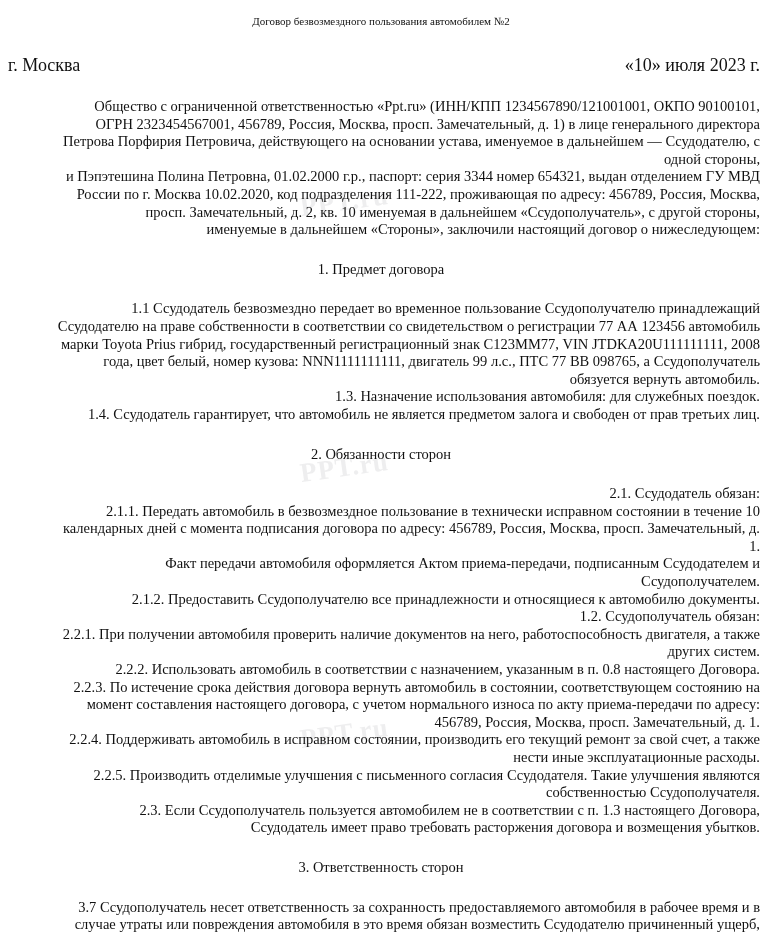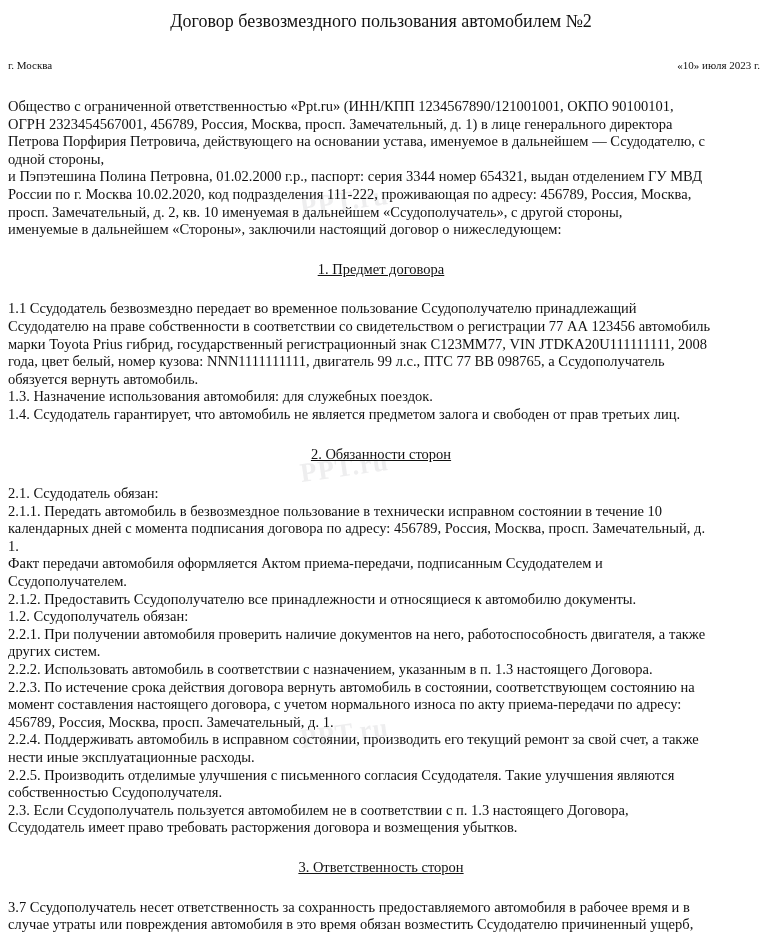--- a/index.html
+++ b/index.html
@@ -43,51 +43,50 @@
   .wm-3 { left: 300px; top: 186px; }
 
   .content {
     position: relative;
     z-index: 2;
     padding: 0 6px 0 8px;
   }
 
   .doc-title {
     text-align: center;
-    font-size: 18px;
+    font-size: 11px;
     line-height: 18px;
     margin: 12px 0 0 0;
     padding-right: 10px;
   }
 
   .meta-row {
     display: flex;
     justify-content: space-between;
     align-items: baseline;
-    font-size: 11px;
+    font-size: 18px;
     line-height: 18px;
     margin-top: 26px;
     padding-right: 4px;
   }
 
   .para {
     font-size: 14.5px;
     line-height: 17.6px;
-    text-align: left;
+    text-align: right;
     margin: 0;
     padding-right: 4px;
   }
 
   .section-heading {
     text-align: center;
     font-size: 14.5px;
     line-height: 17.6px;
     margin: 22px 0 22px 0;
     padding-right: 10px;
-    text-decoration: underline;
   }
 
   .block { margin: 0; padding: 0; }
 </style>
 </head>
 <body>
 
 <div class="page">
 
   <div class="watermark wm-3">PPT.ru</div>
@@ -130,21 +129,21 @@
       <div class="para">2.1. Ссудодатель обязан:</div>
       <div class="para">2.1.1. Передать автомобиль в безвозмездное пользование в технически исправном состоянии в течение 10</div>
       <div class="para">календарных дней с момента подписания договора по адресу: 456789, Россия, Москва, просп. Замечательный, д.</div>
       <div class="para">1.</div>
       <div class="para">Факт передачи автомобиля оформляется Актом приема-передачи, подписанным Ссудодателем и</div>
       <div class="para">Ссудополучателем.</div>
       <div class="para">2.1.2. Предоставить Ссудополучателю все принадлежности и относящиеся к автомобилю документы.</div>
       <div class="para">1.2. Ссудополучатель обязан:</div>
       <div class="para">2.2.1. При получении автомобиля проверить наличие документов на него, работоспособность двигателя, а также</div>
       <div class="para">других систем.</div>
-      <div class="para">2.2.2. Использовать автомобиль в соответствии с назначением, указанным в п. 1.3 настоящего Договора.</div>
+      <div class="para">2.2.2. Использовать автомобиль в соответствии с назначением, указанным в п. 0.8 настоящего Договора.</div>
       <div class="para">2.2.3. По истечение срока действия договора вернуть автомобиль в состоянии, соответствующем состоянию на</div>
       <div class="para">момент составления настоящего договора, с учетом нормального износа по акту приема-передачи по адресу:</div>
       <div class="para">456789, Россия, Москва, просп. Замечательный, д. 1.</div>
       <div class="para">2.2.4. Поддерживать автомобиль в исправном состоянии, производить его текущий ремонт за свой счет, а также</div>
       <div class="para">нести иные эксплуатационные расходы.</div>
       <div class="para">2.2.5. Производить отделимые улучшения с письменного согласия Ссудодателя. Такие улучшения являются</div>
       <div class="para">собственностью Ссудополучателя.</div>
       <div class="para">2.3. Если Ссудополучатель пользуется автомобилем не в соответствии с п. 1.3 настоящего Договора,</div>
       <div class="para">Ссудодатель имеет право требовать расторжения договора и возмещения убытков.</div>
     </div>

